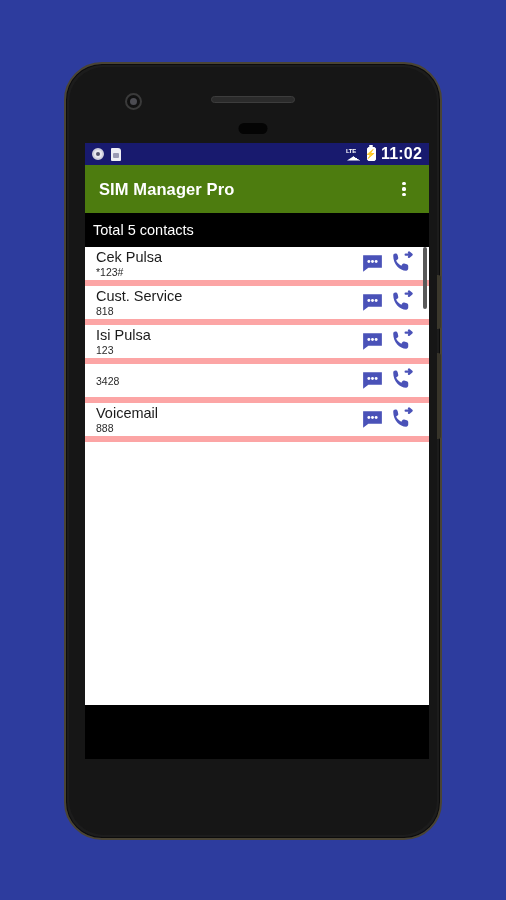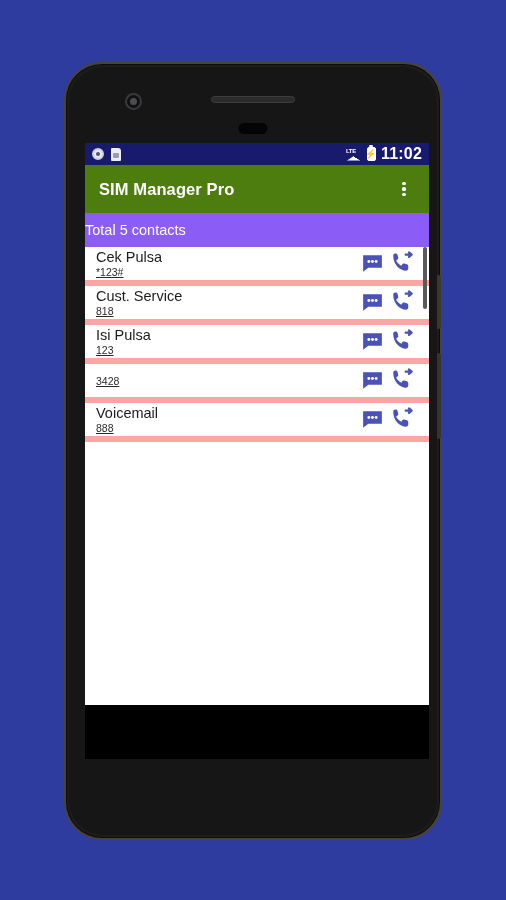--- a/index.html
+++ b/index.html
@@ -248,24 +248,24 @@
     content: "";
     position: absolute;
     left: 0; right: 0; bottom: 0;
     height: 3px;
     background: #7b3fa8;
   }
 
   
   .totalbar {
     height: 34px;
-    background: #8b5cf6;
-    display: flex;
-    align-items: center;
-    padding: 0 0;
+    background: #000000;
+    display: flex;
+    align-items: center;
+    padding: 0 8px;
     color: #ffffff;
     font-size: 14.5px;
   }
 
   
   .list {
     position: relative;
     height: 458px;
     background: #ffffff;
     overflow: hidden;
@@ -284,21 +284,20 @@
     color: #1b1b1b;
     line-height: 16px;
     white-space: nowrap;
     overflow: hidden;
   }
   .row-num {
     font-size: 10.5px;
     color: #2a2a2a;
     line-height: 12px;
     margin-top: 1px;
-    text-decoration: underline;
   }
   .row-actions {
     display: flex;
     align-items: center;
     gap: 5px;
     padding-right: 14px;
   }
   .act { cursor: pointer; display: block; }
 
   

